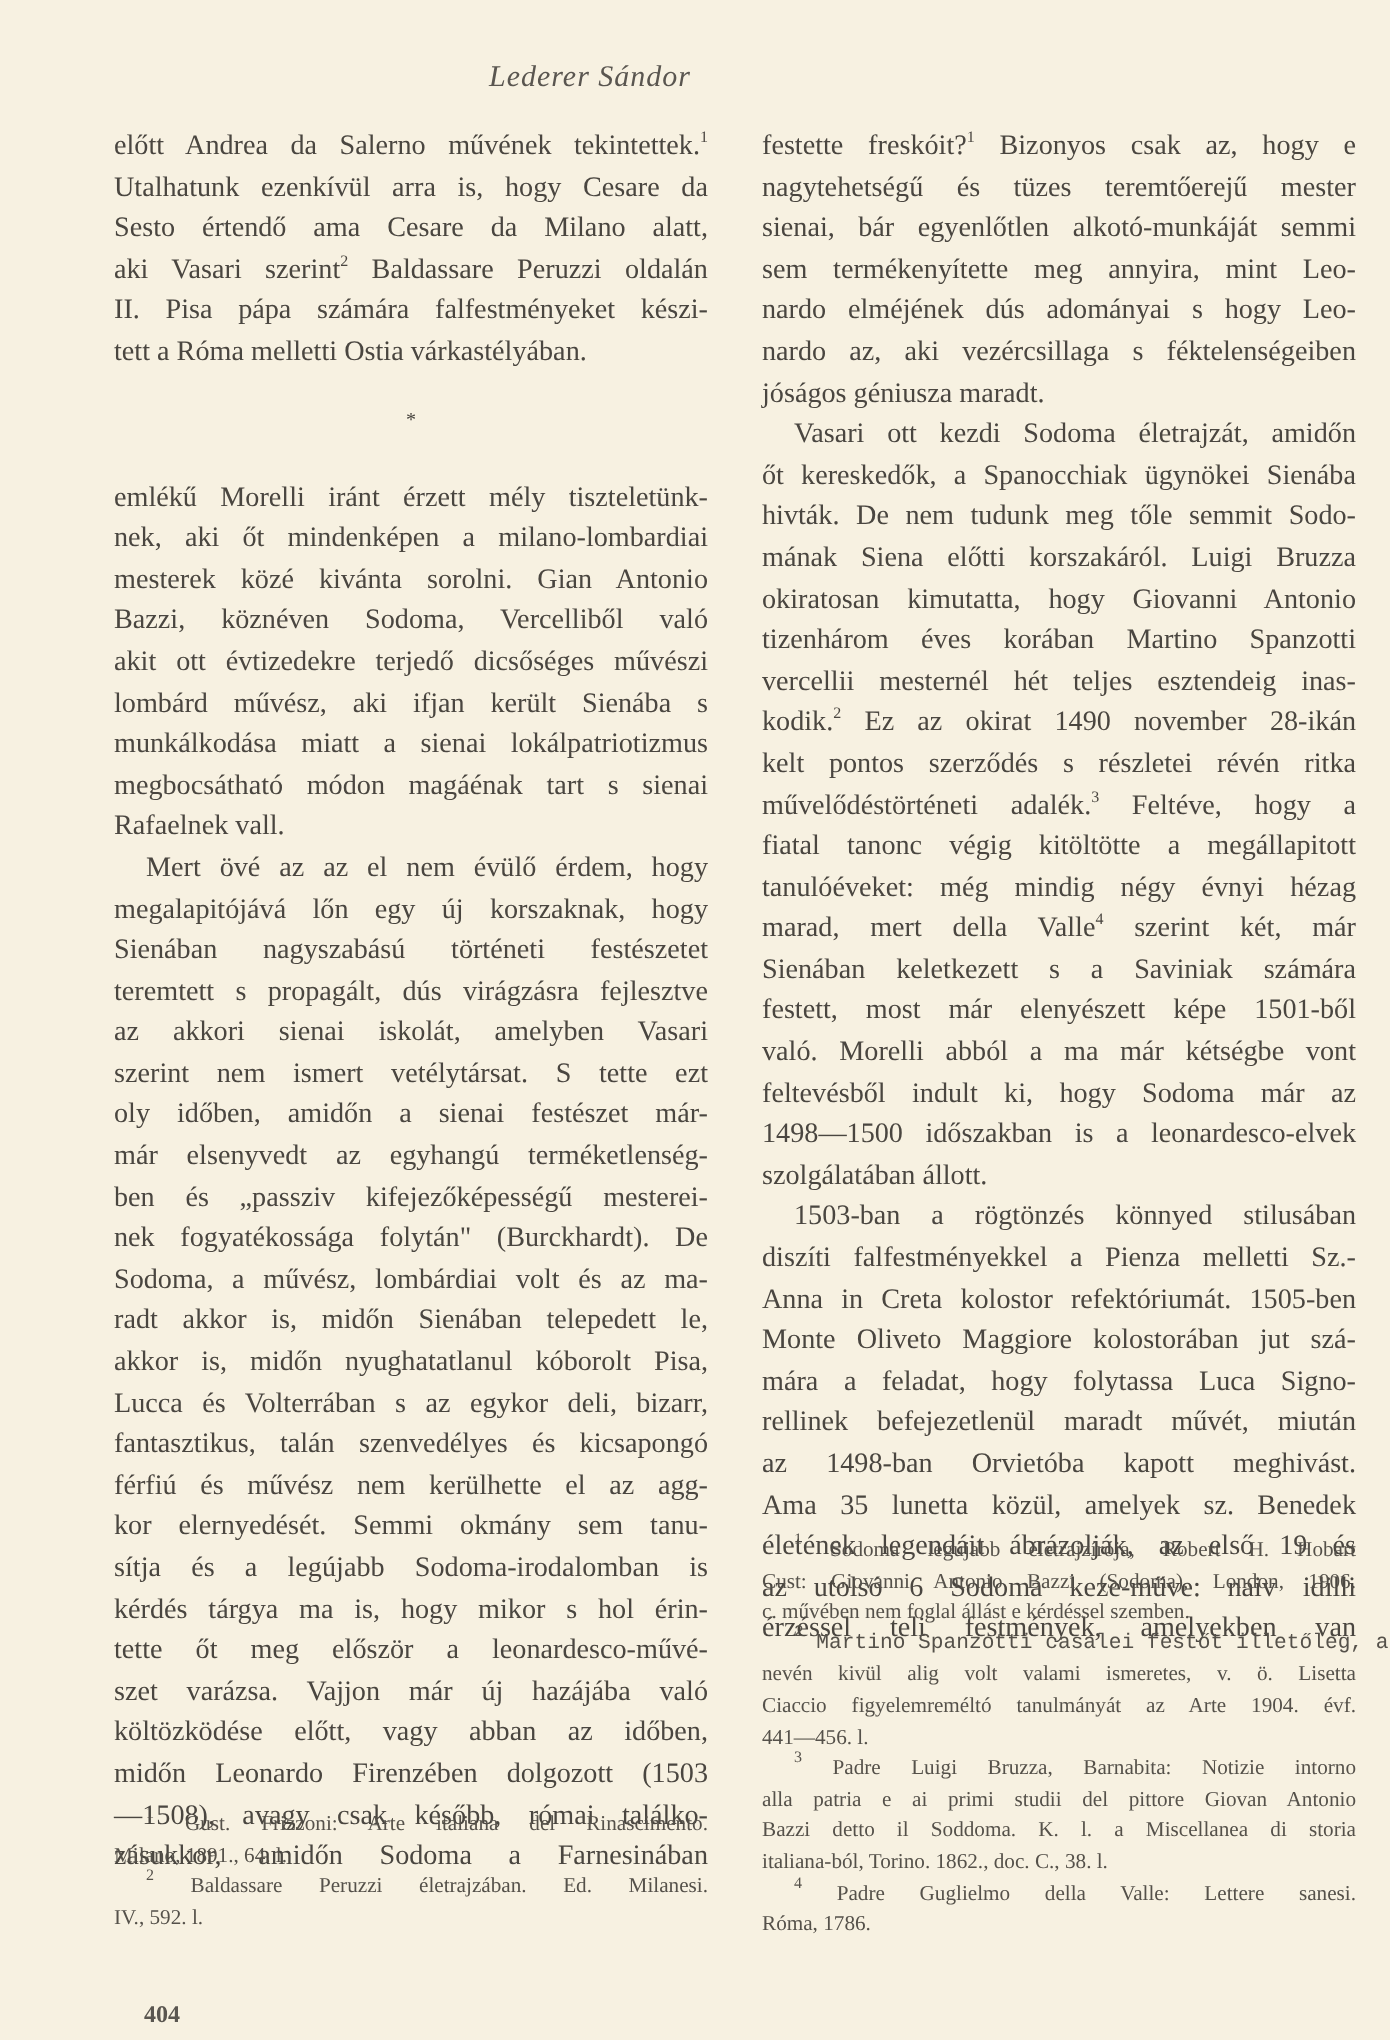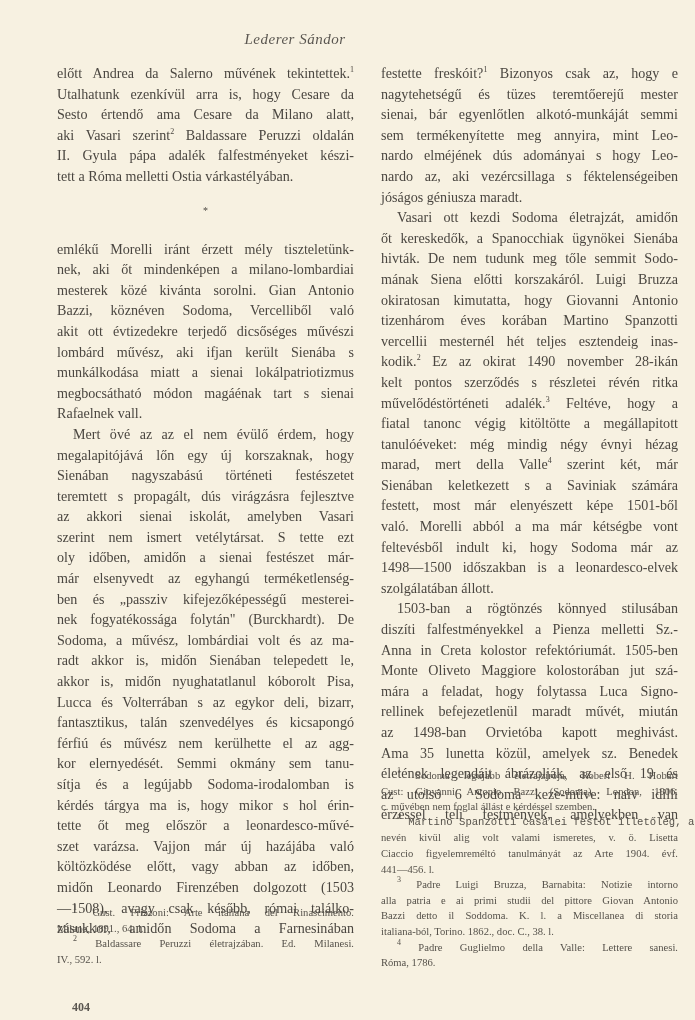--- a/index.html
+++ b/index.html
@@ -38,21 +38,21 @@
 <body>
 
 <div class="header">Lederer Sándor</div>
 
 <div class="col col-left">
   <div>
     <span class="line"><span>előtt Andrea da Salerno művének tekintettek.</span><sup>1</sup></span>
     <span class="line">Utalhatunk ezenkívül arra is, hogy Cesare da</span>
     <span class="line">Sesto értendő ama Cesare da Milano alatt,</span>
     <span class="line"><span>aki Vasari szerint</span><sup>2</sup><span> Baldassare Peruzzi oldalán</span></span>
-    <span class="line">II. Gyula pápa adalék falfestményeket készi-</span>
+    <span class="line">II. Pisa pápa számára falfestményeket készi-</span>
     <span class="line last">tett a Róma melletti Ostia várkastélyában.</span>
   </div>
   <span class="star">*</span>
   <div class="gap"></div>
   <div id="lp2">
       <span class="line">emlékű Morelli iránt érzett mély tiszteletünk-</span>
       <span class="line">nek, aki őt mindenképen a milano-lombardiai</span>
       <span class="line">mesterek közé kivánta sorolni. Gian Antonio</span>
       <span class="line">Bazzi, köznéven Sodoma, Vercelliből való</span>
       <span class="line">akit ott évtizedekre terjedő dicsőséges művészi</span>

